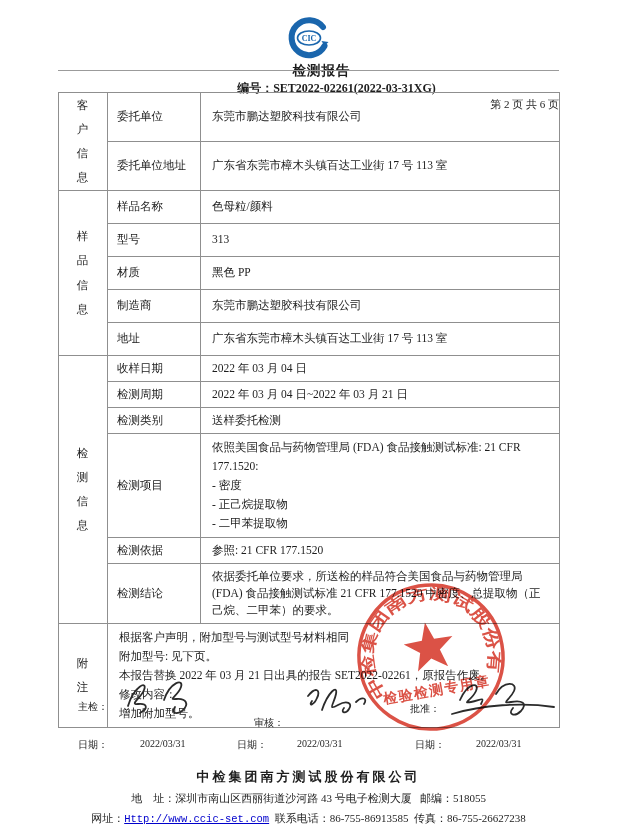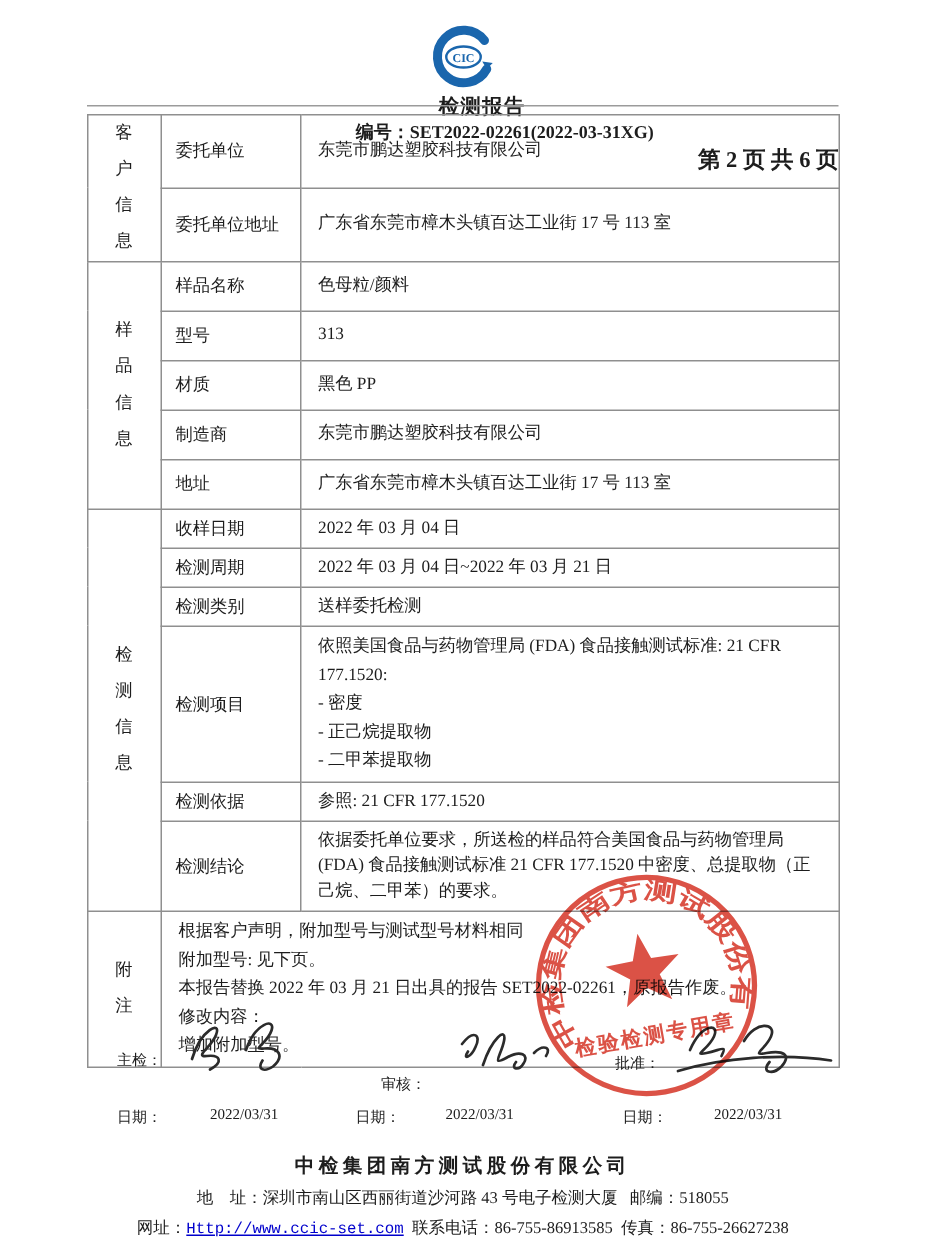--- a/index.html
+++ b/index.html
@@ -11,25 +11,25 @@
     overflow:hidden;
   }
   .page { position:absolute; inset:0; }
 
   
   .hdr { position:absolute; top:14px; left:58px; width:501px; height:52px;
          display:flex; align-items:center;flex-direction:column; }
   .logo { width:46px; height:48px; flex:0 0 auto; }
   .hdr-title { font-size:13.5px; font-weight:bold; margin-left:26px; letter-spacing:1px; }
   .hdr-no { font-size:12px; font-weight:bold; margin-left:56px; white-space:nowrap; }
-  .hdr-page { font-size:15px; font-weight:bold; margin-left:auto; white-space:nowrap; }
+  .hdr-page { font-size:11px; font-weight:normal; margin-left:auto; white-space:nowrap; }
   .rule { position:absolute; top:70px; left:58px; width:501px; border-top:1.5px solid #9b9b9b; }
 
   
-  table.info { position:absolute; top:76px; left:58px; width:501px;
+  table.info { position:absolute; top:92px; left:58px; width:501px;
                border-collapse:collapse; table-layout:fixed; }
   table.info td { border:1px solid #8f8f8f; font-size:11.5px; vertical-align:middle; }
   td.sec { text-align:center; }
   td.sec .seclbl { width:2.15em; margin:0 auto; line-height:2.1; letter-spacing:1px; }
   td.fld { padding:4px 4px 4px 9px; }
   td.val { padding:4px 9px 4px 11px; line-height:17px; }
   tr.rh-a td { height:33px; }
   tr.rh-b td { height:26px; }
   tr.rh-c td { height:24px; }
   td.multi div { line-height:19px; }

